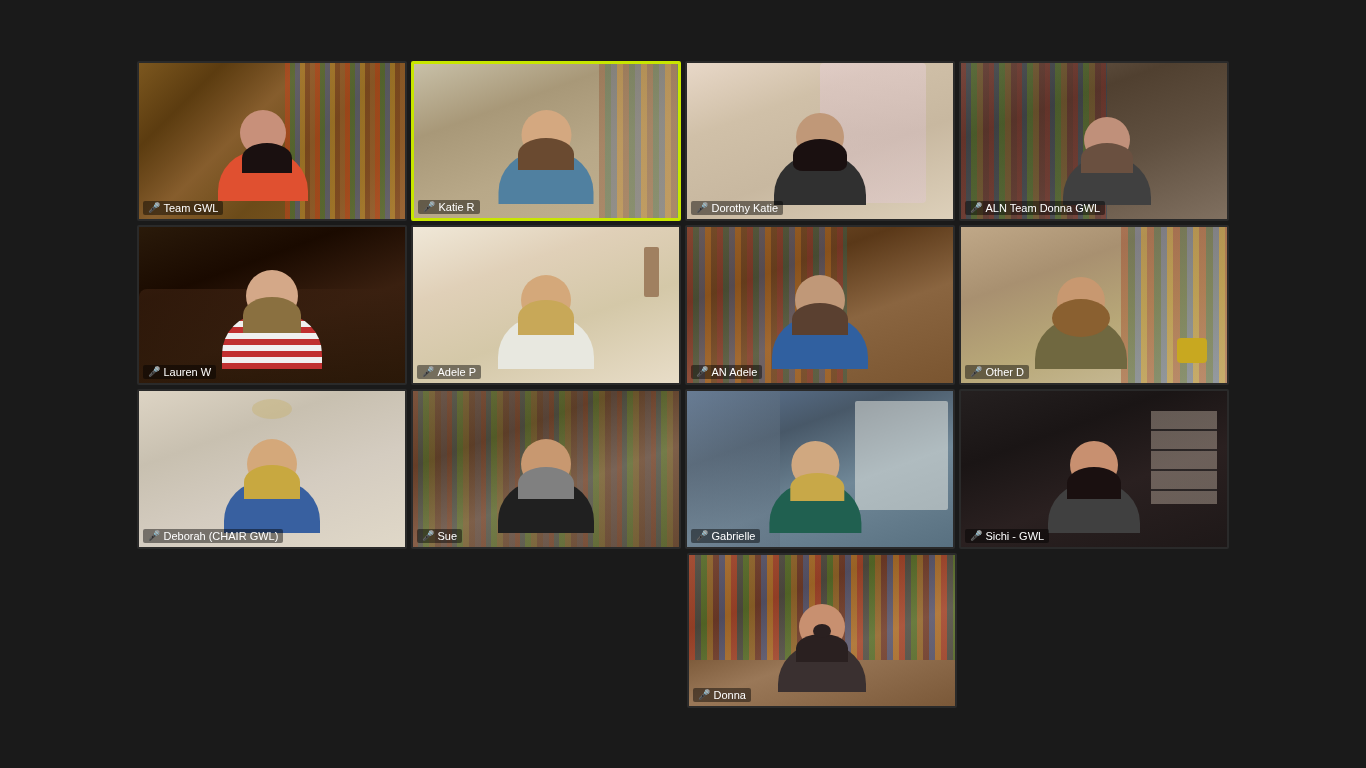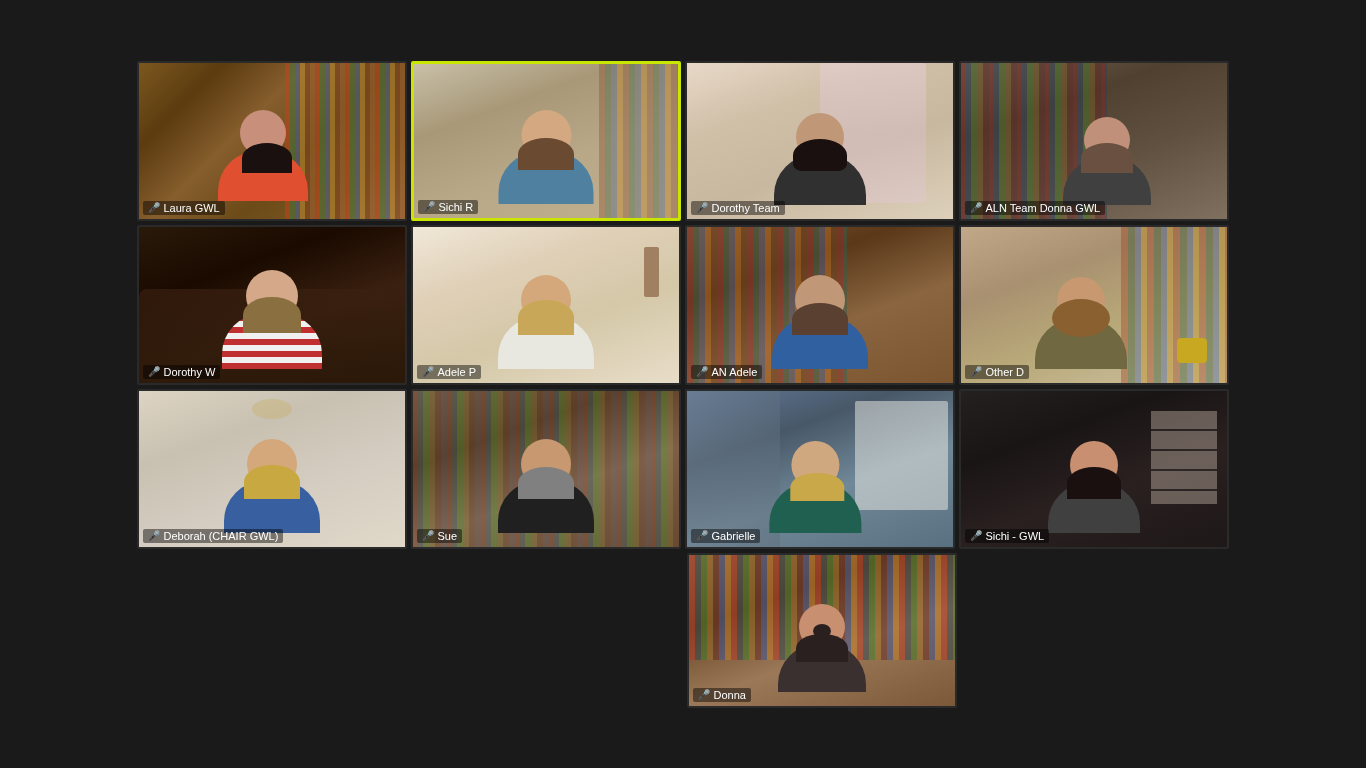--- a/index.html
+++ b/index.html
@@ -71,55 +71,55 @@
         background:repeating-linear-gradient(90deg,#c8401a 0,#c8401a 5px,#3a7840 5px,#3a7840 10px,#4060a0 10px,#4060a0 15px,#c09030 15px,#c09030 20px,#804020 20px,#804020 25px,#a06030 25px,#a06030 30px);opacity:0.5;"></div>
 
       <div style="position:absolute;bottom:18px;left:50%;transform:translateX(-60%);display:flex;flex-direction:column;align-items:center;">
         <div style="width:46px;height:46px;border-radius:50%;background:#c8907a;margin-bottom:0;"></div>
         <div style="width:90px;height:50px;border-radius:40px 40px 0 0;background:#e05030;margin-top:-5px;"></div>
       </div>
 
       <div style="position:absolute;bottom:46px;left:50%;transform:translateX(-60%);width:50px;height:30px;background:#1a1010;border-radius:50% 50% 0 0;"></div>
       <div class="tile-label">
         <span class="mic-icon">🎤</span>
-        <span>Laura GWL</span>
+        <span>Team GWL</span>
       </div>
     </div>
 
     <div class="video-tile tile-w270 tile-h160 active-speaker">
       <div style="position:absolute;top:0;left:0;width:100%;height:100%;background:linear-gradient(160deg,#c8c0a8 0%,#a89878 30%,#b8a888 60%,#c0b090 100%);"></div>
 
       <div style="position:absolute;top:0;right:0;width:30%;height:100%;
         background:repeating-linear-gradient(90deg,#8a5030 0,#8a5030 6px,#3a6040 6px,#3a6040 12px,#506080 12px,#506080 18px,#c08020 18px,#c08020 24px);opacity:0.4;"></div>
 
       <div style="position:absolute;bottom:14px;left:50%;transform:translateX(-50%);display:flex;flex-direction:column;align-items:center;">
         <div style="width:50px;height:50px;border-radius:50%;background:#d4a880;margin-bottom:0;"></div>
         <div style="width:95px;height:52px;border-radius:40px 40px 0 0;background:#5080a0;margin-top:-8px;"></div>
       </div>
 
       <div style="position:absolute;bottom:48px;left:50%;transform:translateX(-50%);width:56px;height:32px;background:#6a4a30;border-radius:50% 50% 0 0;"></div>
       <div class="tile-label">
         <span class="mic-icon">🎤</span>
-        <span>Sichi R</span>
+        <span>Katie R</span>
       </div>
     </div>
 
     <div class="video-tile tile-w270 tile-h160">
       <div style="position:absolute;top:0;left:0;width:100%;height:100%;background:linear-gradient(160deg,#e8d8c8 0%,#d0c0a8 30%,#c8b8a0 60%,#ddd0ba 100%);"></div>
 
       <div style="position:absolute;top:0;right:10%;width:40%;height:90%;background:linear-gradient(180deg,#e8d0d8 0%,#d8c0c8 50%,#e0c8d0 100%);opacity:0.5;border-radius:4px;"></div>
 
       <div style="position:absolute;bottom:14px;left:50%;transform:translateX(-50%);display:flex;flex-direction:column;align-items:center;">
         <div style="width:48px;height:48px;border-radius:50%;background:#c09878;margin-bottom:0;"></div>
         <div style="width:92px;height:50px;border-radius:40px 40px 0 0;background:#303030;margin-top:-6px;"></div>
       </div>
       <div style="position:absolute;bottom:48px;left:50%;transform:translateX(-50%);width:54px;height:32px;background:#1a1010;border-radius:50% 50% 20% 20%;"></div>
       <div class="tile-label">
         <span class="mic-icon">🎤</span>
-        <span>Dorothy Team</span>
+        <span>Dorothy Katie</span>
       </div>
     </div>
 
     <div class="video-tile tile-w270 tile-h160">
       <div style="position:absolute;top:0;left:0;width:100%;height:100%;background:linear-gradient(160deg,#706050 0%,#504030 30%,#605040 60%,#807060 100%);"></div>
 
       <div style="position:absolute;top:0;left:0;width:55%;height:100%;
         background:repeating-linear-gradient(90deg,#802020 0,#802020 5px,#204060 5px,#204060 10px,#408020 10px,#408020 16px,#806020 16px,#806020 22px,#602020 22px,#602020 28px);opacity:0.4;"></div>
 
       <div style="position:absolute;bottom:14px;left:55%;transform:translateX(-50%);display:flex;flex-direction:column;align-items:center;">
@@ -145,21 +145,21 @@
       <div style="position:absolute;bottom:14px;left:50%;transform:translateX(-50%);display:flex;flex-direction:column;align-items:center;">
         <div style="width:52px;height:52px;border-radius:50%;background:#d4a888;margin-bottom:0;"></div>
         <div style="width:100px;height:55px;border-radius:40px 40px 0 0;
           background:repeating-linear-gradient(0deg,#c03030 0,#c03030 6px,#f0f0f0 6px,#f0f0f0 12px);
           margin-top:-8px;"></div>
       </div>
 
       <div style="position:absolute;bottom:50px;left:50%;transform:translateX(-50%);width:58px;height:36px;background:#8a7040;border-radius:50% 50% 0 0;"></div>
       <div class="tile-label">
         <span class="mic-icon">🎤</span>
-        <span>Dorothy W</span>
+        <span>Lauren W</span>
       </div>
     </div>
 
     <div class="video-tile tile-w270 tile-h160">
       <div style="position:absolute;top:0;left:0;width:100%;height:100%;background:linear-gradient(160deg,#f0e8d8 0%,#e0d0b8 30%,#d4c8a8 60%,#e8ddc8 100%);"></div>
 
       <div style="position:absolute;top:20px;right:20px;width:15px;height:50px;background:#a08060;border-radius:2px;"></div>
 
       <div style="position:absolute;bottom:14px;left:50%;transform:translateX(-50%);display:flex;flex-direction:column;align-items:center;">
         <div style="width:50px;height:50px;border-radius:50%;background:#d4a87a;margin-bottom:0;"></div>

